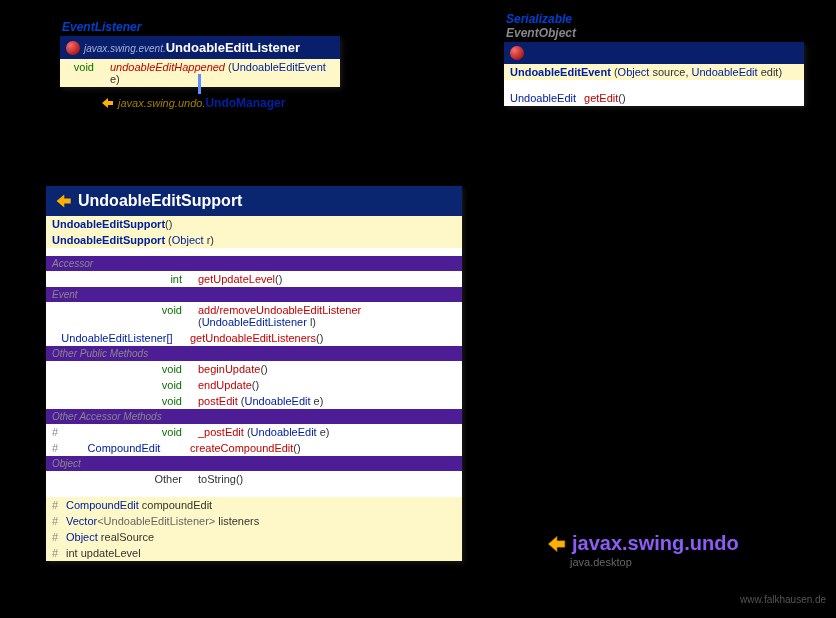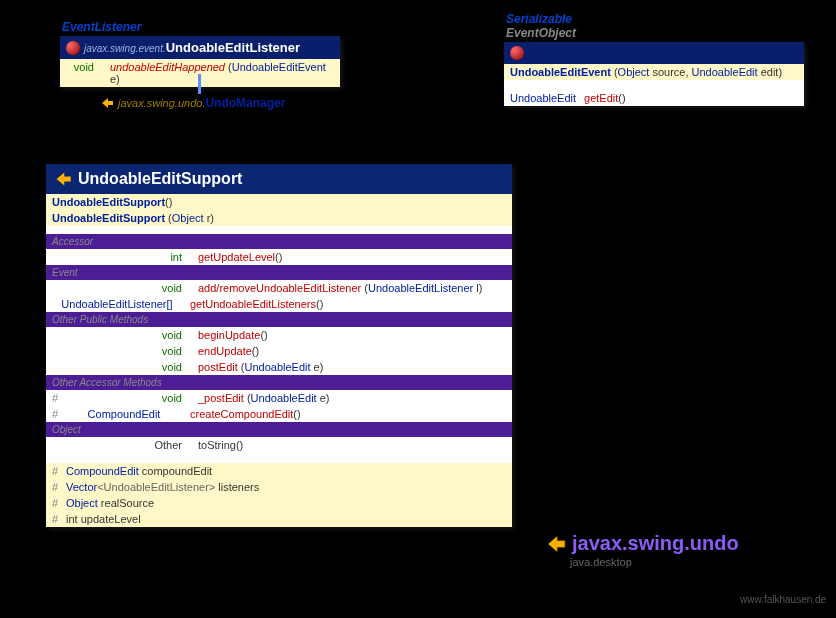--- a/index.html
+++ b/index.html
@@ -66,21 +66,21 @@
   <div class="row row-y">
     <span><span style="color:#0020a0;font-weight:bold">UndoableEditEvent</span><span class="param"> (<span class="ptype">Object</span> source, <span class="ptype">UndoableEdit</span> edit)</span></span>
   </div>
   <div class="row row-w" style="height:6px"></div>
   <div class="row row-w">
     <span style="color:#0020a0;padding-right:8px">UndoableEdit</span>
     <span><span class="meth">getEdit</span><span class="param">()</span></span>
   </div>
 </div>
 
-<div class="box" style="left:46px;top:164px;width:466px">
+<div class="box" style="left:46px;top:186px;width:416px">
   <div class="hdr-support">
     <svg class="ico-arrow" viewBox="0 0 14 14" style="width:18px;height:18px">
         <path d="M2 7 L8 2 L8 5 L13 5 L13 9 L8 9 L8 12 Z" fill="#ffb000"></path>
       </svg>
     <span class="cname-big">UndoableEditSupport</span>
   </div>
   <div class="row row-y">
     <span style="color:#0020a0;font-weight:bold">UndoableEditSupport</span>
       <span class="param">()</span>
   </div>

